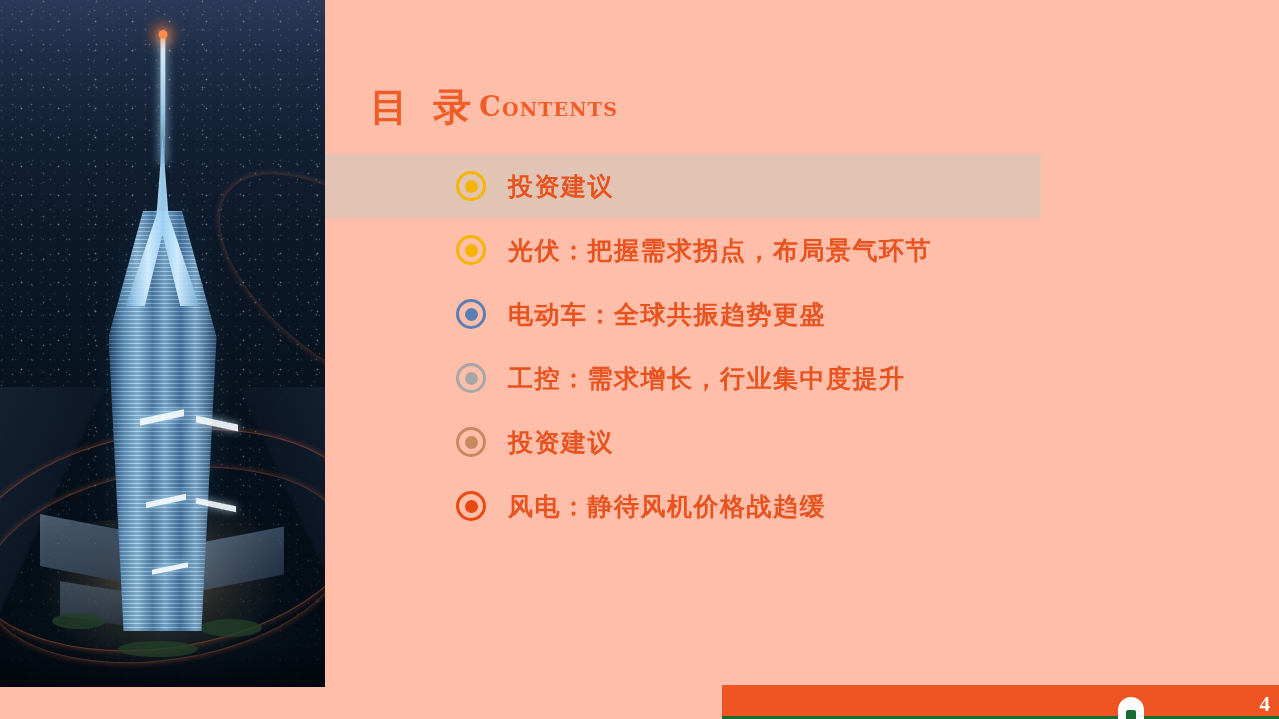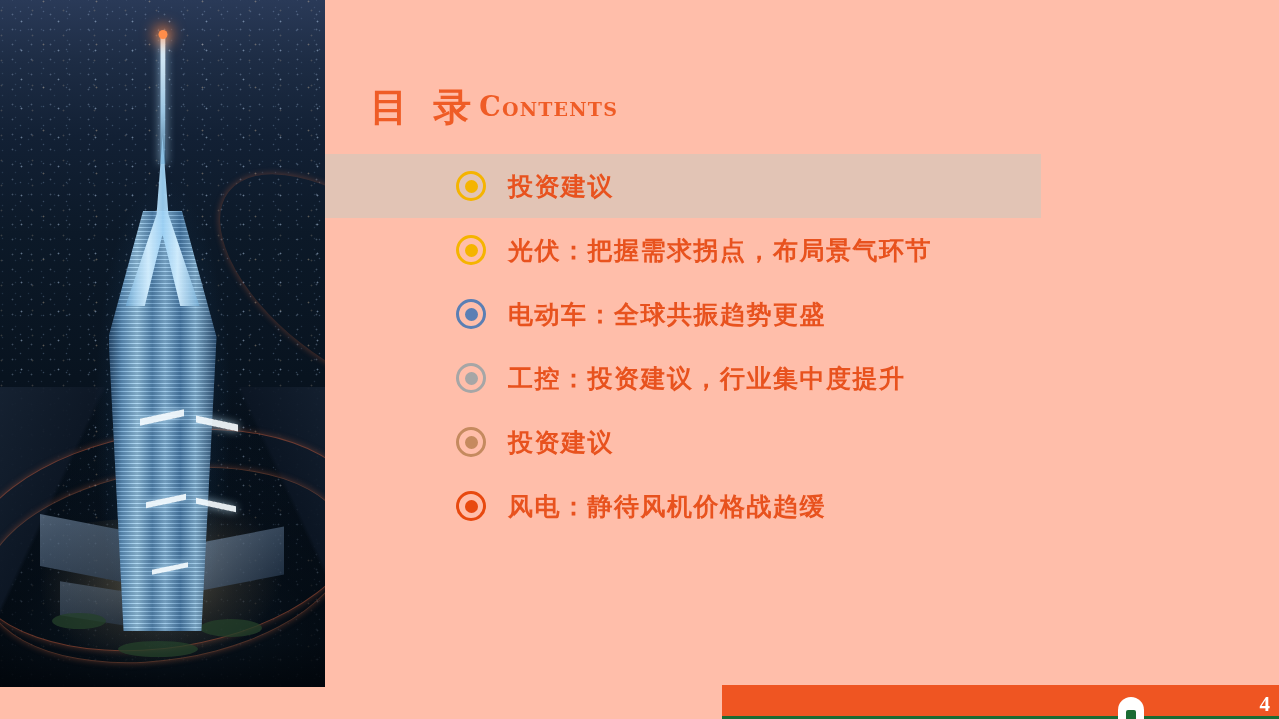--- a/index.html
+++ b/index.html
@@ -376,21 +376,21 @@
         <span class="bullet" style="border-color:#5b7fb4;">
           <span class="dot" style="background:#5b7fb4;"></span>
         </span>
         <span class="toc-label">电动车：全球共振趋势更盛</span>
       </div>
 
       <div class="toc-row">
         <span class="bullet" style="border-color:#a6a6a6;">
           <span class="dot" style="background:#a6a6a6;"></span>
         </span>
-        <span class="toc-label">工控：投资建议，行业集中度提升</span>
+        <span class="toc-label">工控：需求增长，行业集中度提升</span>
       </div>
 
       <div class="toc-row">
         <span class="bullet" style="border-color:#c58a5f;">
           <span class="dot" style="background:#c58a5f;"></span>
         </span>
         <span class="toc-label">投资建议</span>
       </div>
 
       <div class="toc-row">

